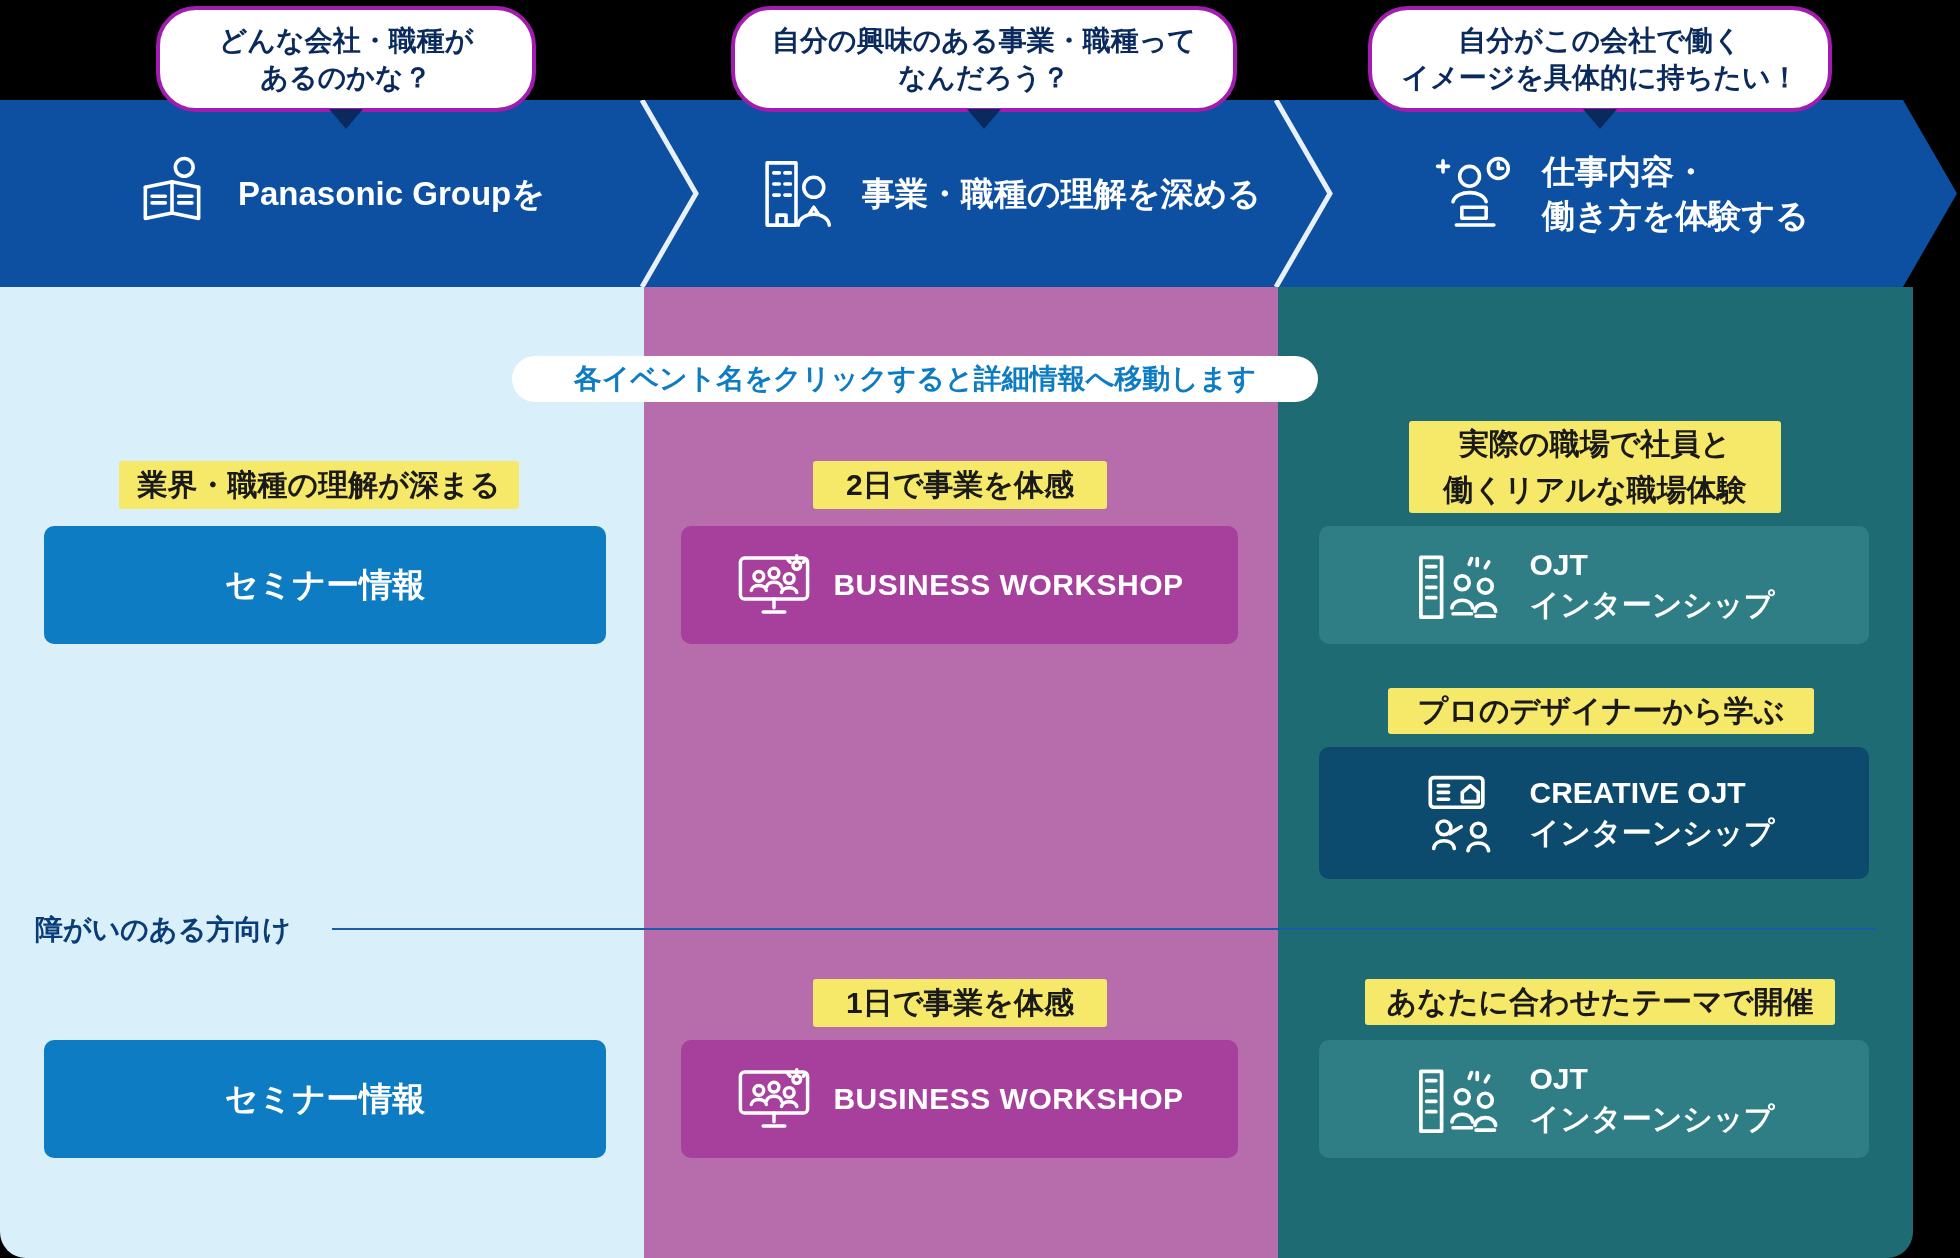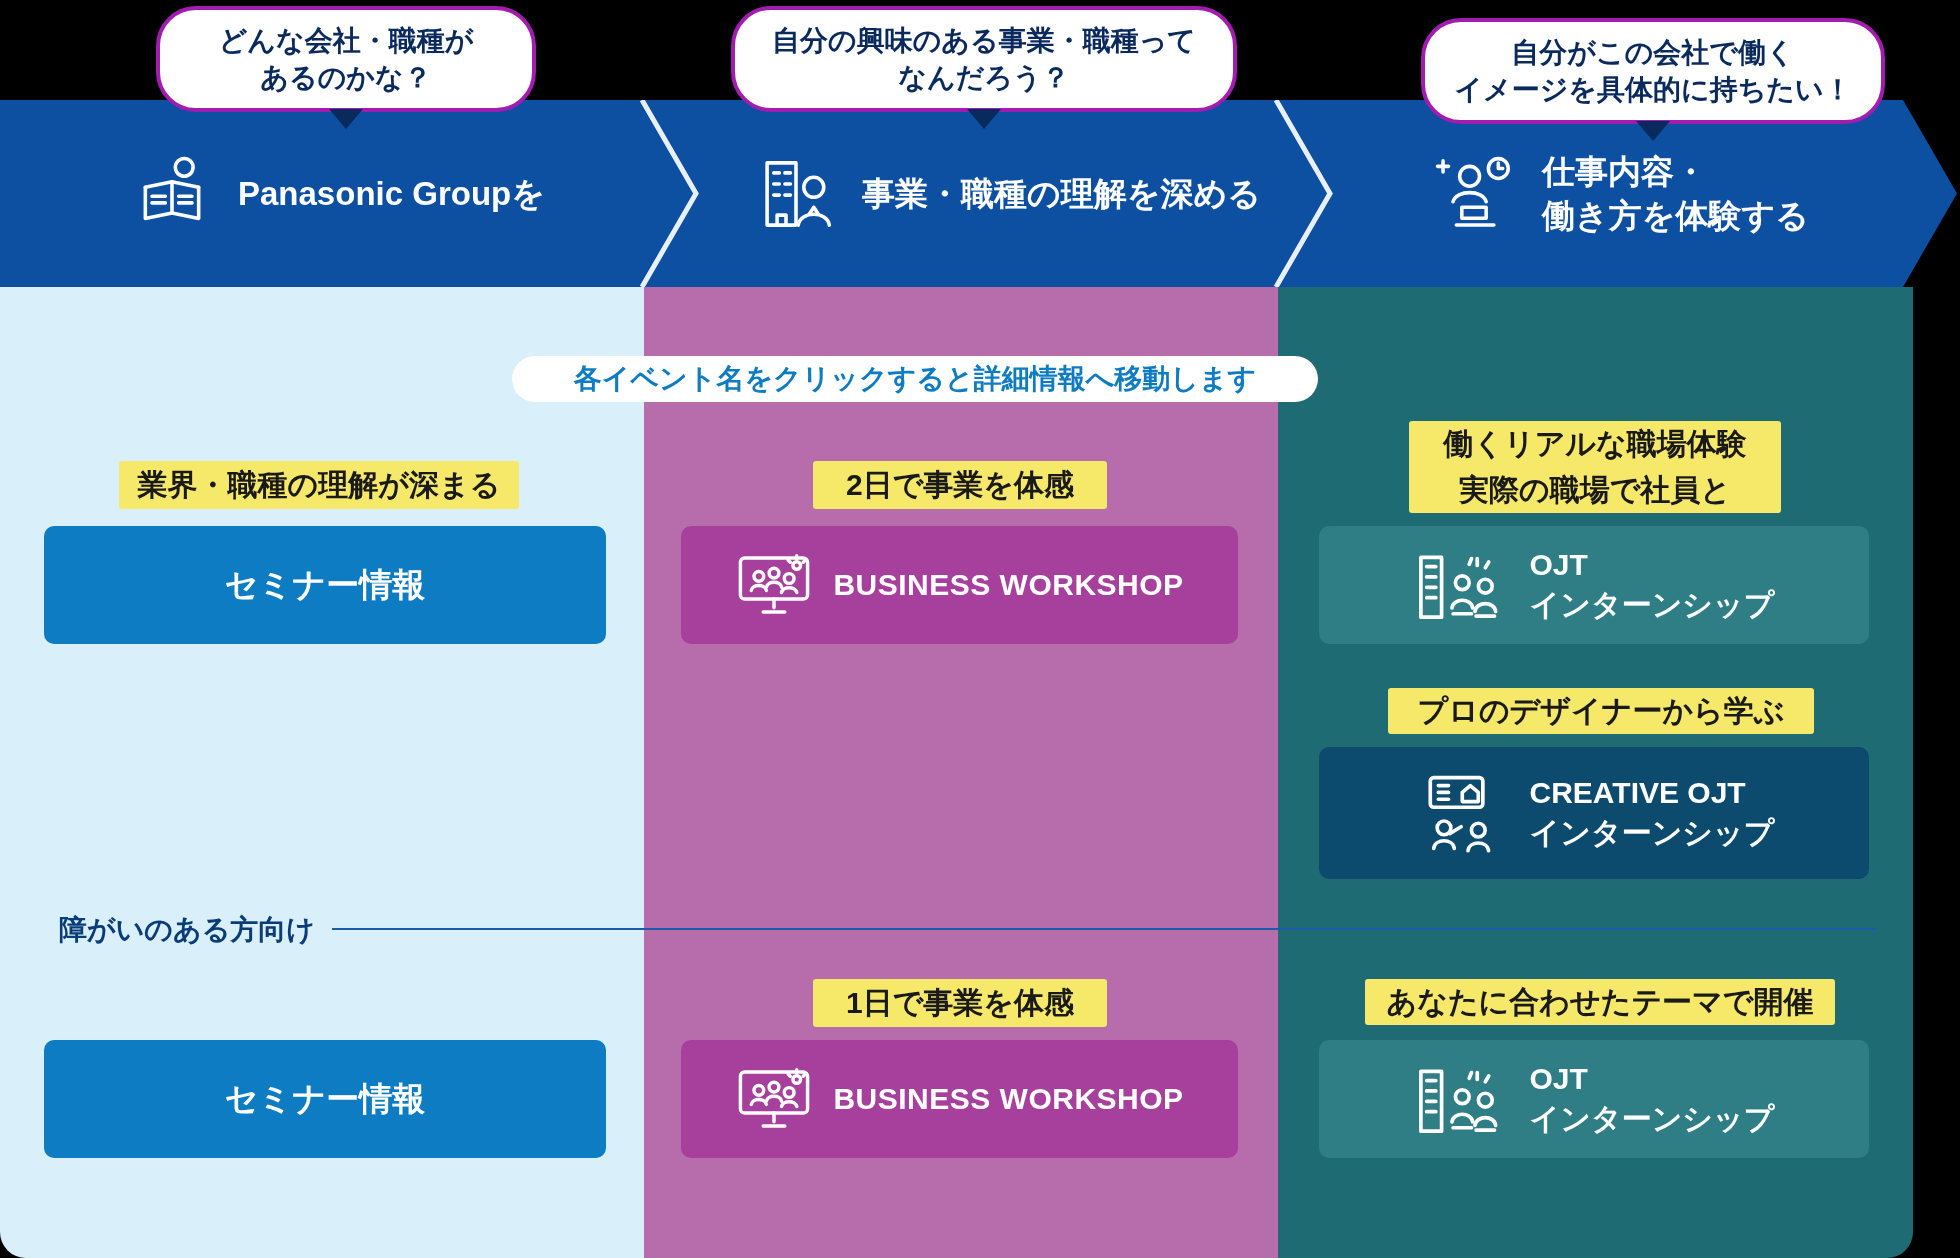--- a/index.html
+++ b/index.html
@@ -13,21 +13,21 @@
     display:flex; flex-direction:column; align-items:center; justify-content:center;
     color:#0a2a5e; font-weight:bold; font-size:28px; line-height:37px; text-align:center;
   }
   .bubble::after {
     content:""; position:absolute; left:50%; bottom:-21px; transform:translateX(-50%);
     border-style:solid; border-width:20px 17px 0 17px;
     border-color:#0a2a5e transparent transparent transparent;
   }
   .bubble-1 { left:156px; width:380px; }
   .bubble-2 { left:731px; width:506px; }
-  .bubble-3 { left:1421px; width:464px;margin-top:12px; }
+  .bubble-3 { left:1368px; width:464px; }
 
   
   .band { position:absolute; left:0; top:100px; z-index:2; }
   .step {
     position:absolute; top:100px; height:187px; z-index:3;
     display:flex; align-items:center; gap:26px;
     color:#fff; font-weight:bold; font-size:33px; line-height:44px;
   }
   .step-1 { left:132px; width:480px; }
   .step-2 { left:756px; width:530px; }
@@ -70,21 +70,21 @@
   .btn-workshop-1 { top:526px; }
   .btn-workshop-2 { top:1040px; }
   .btn-tall { left:1319px; width:550px; gap:24px; font-size:30px; }
   .btn-tall .txt { text-align:left; line-height:40px; }
   .btn-ojt-1     { top:526px;  height:118px; background:#2f7d85; }
   .btn-creative  { top:747px;  height:132px; background:#0c4a6e; }
   .btn-ojt-2     { top:1040px; height:118px; background:#2f7d85; }
 
   
   .disability-label { position:absolute; left:35px; top:911px; z-index:4;
-    color:#0a3c78; font-weight:bold; font-size:28px; line-height:38px;margin-left:24px; }
+    color:#0a3c78; font-weight:bold; font-size:28px; line-height:38px; }
   .disability-line { position:absolute; left:332px; top:928px; width:1545px; height:2px;
     background:#1a5ca8; z-index:4; }
 
   svg.icon { stroke:#fff; fill:none; stroke-width:3.2; stroke-linecap:round; stroke-linejoin:round; }
 </style>
 </head>
 <body>
 
 <div class="stage">
 
@@ -186,22 +186,22 @@
         <circle cx="50" cy="24" r="4.5"></circle>
       <path d="M15 35 c1-6 13-6 14 0 M29 32 c1-6 13-6 14 0 M43 37 c1-6 13-6 14 0"></path>
       <circle cx="57" cy="12" r="3.5"></circle>
       <path d="M57 6 v-3 M51 9 l-2-2 M63 9 l2-2"></path>
       <path d="M36 43 v8 M26 55 h20"></path>
     </svg>
     <span>BUSINESS WORKSHOP</span>
   </div>
 
   <div class="hl hl-exp-top">
+    <div>実際の職場で社員と</div>
     <div>働くリアルな職場体験</div>
-    <div>実際の職場で社員と</div>
   </div>
   <div class="btn btn-tall btn-ojt-1">
     <svg class="icon" width="92" height="74" viewBox="0 0 80 64">
       <rect x="6" y="8" width="18" height="52"></rect>
       <path d="M11 16 h8 M11 25 h8 M11 34 h8 M11 43 h8"></path>
       <path d="M48 14 l2-5 M55 15 v-6 M62 17 l3-5"></path>
       <circle cx="42" cy="30" r="6"></circle>
         <path d="M33 52 c1-9 17-9 18 0"></path>
       <circle cx="62" cy="33" r="6"></circle>
         <path d="M53 55 c1-9 17-9 18 0"></path>

